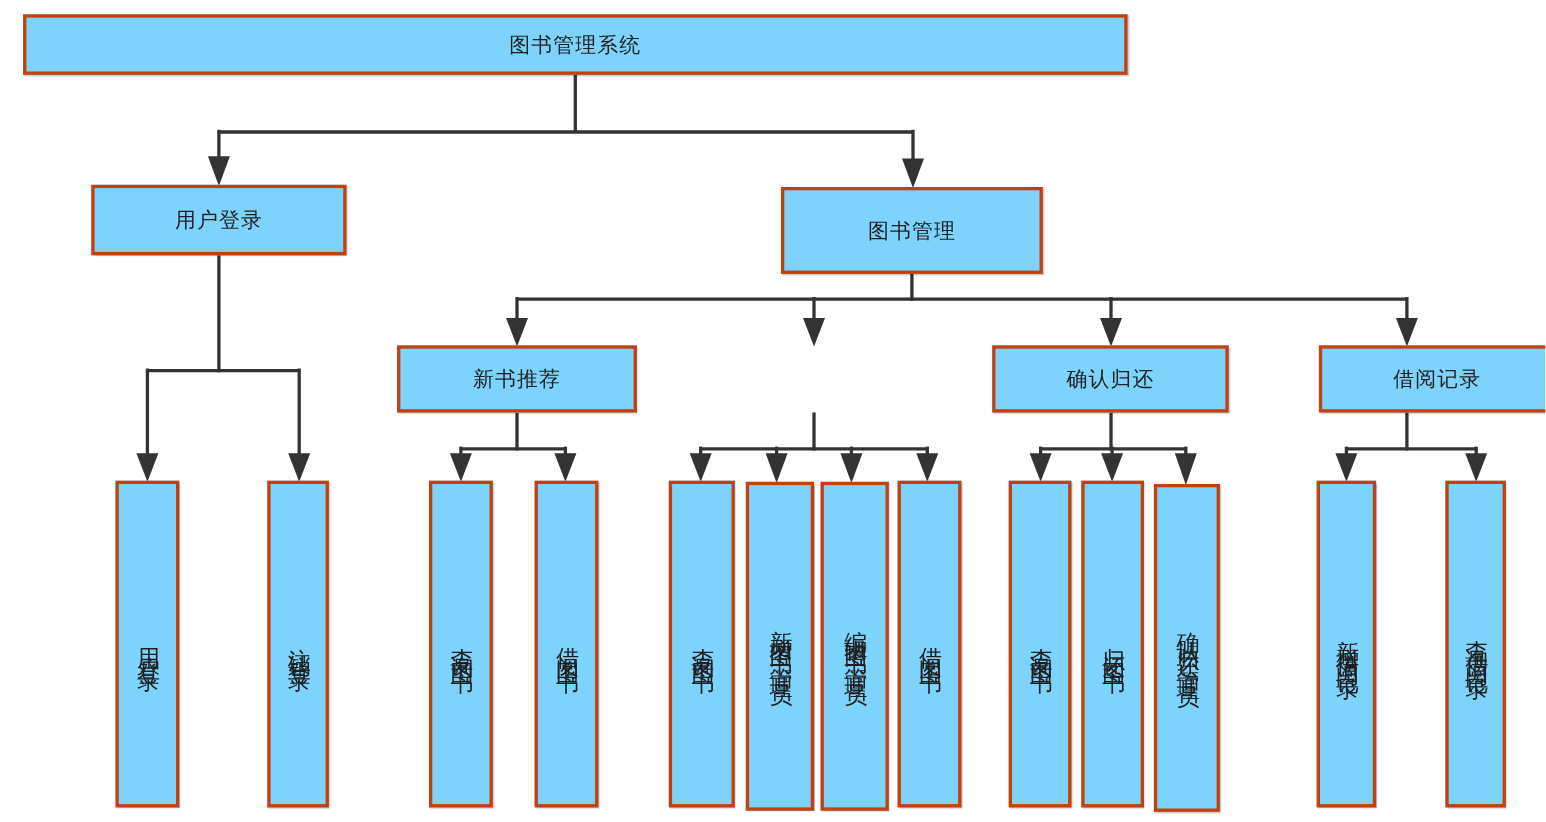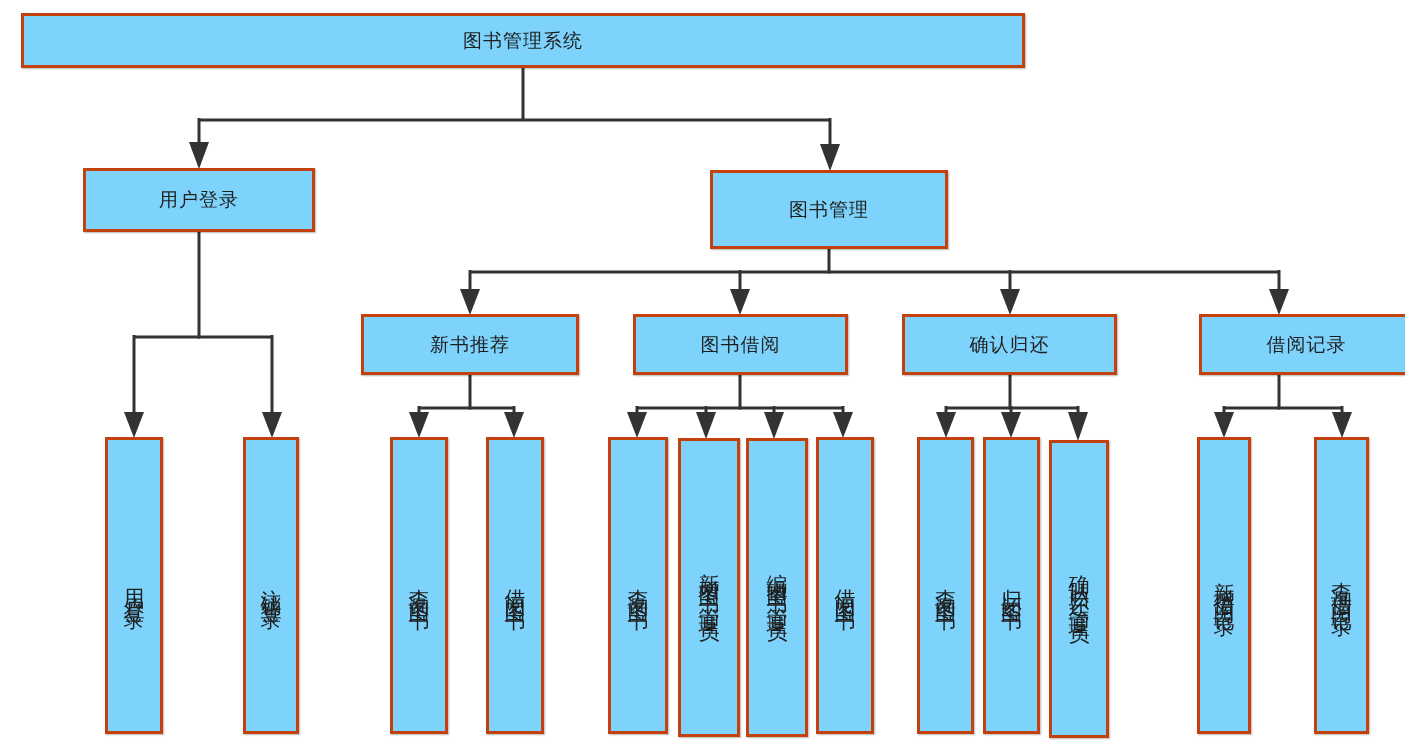--- a/index.html
+++ b/index.html
@@ -135,21 +135,20 @@
       <polygon points="1332,412 1352,412 1342,438"></polygon>
     </g>
   </svg>
 
   <div class="box hbox n-root">图书管理系统</div>
 
   <div class="box hbox n-user-login">用户登录</div>
   <div class="box hbox n-book-mgmt">图书管理</div>
 
   <div class="box hbox n-new-book">新书推荐</div>
-  <div class="box hbox n-book-borrow">图书借阅</div>
   <div class="box hbox n-current">确认归还</div>
   <div class="box hbox n-records">借阅记录</div>
 
   <div class="box vbox v-user-login">用户登录</div>
   <div class="box vbox v-logout">注销登录</div>
 
   <div class="box vbox v-query-a">查询图书</div>
   <div class="box vbox v-borrow-a">借阅图书</div>
 
   <div class="box vbox v-query-b">查询图书</div>

